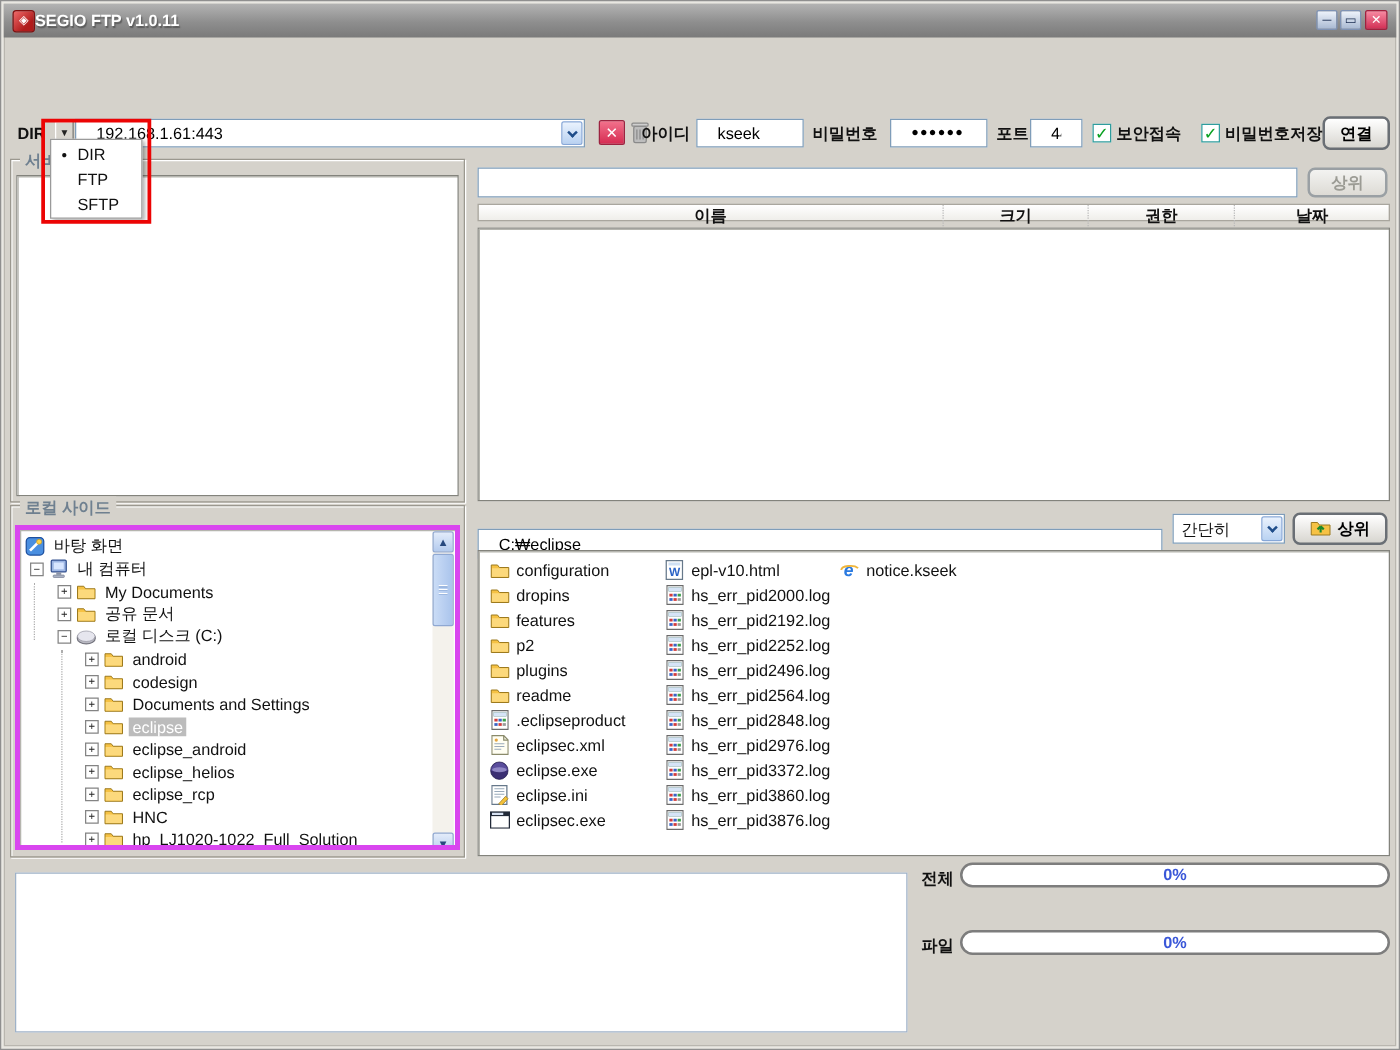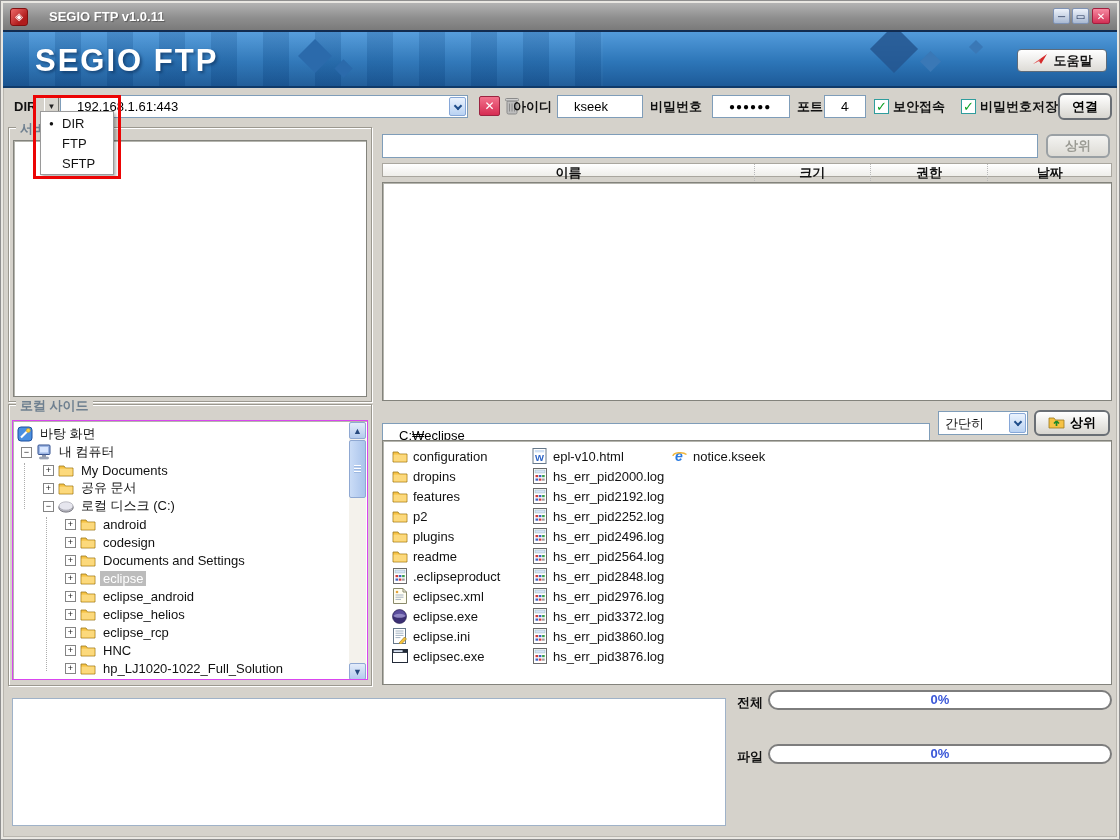--- a/index.html
+++ b/index.html
@@ -7,21 +7,21 @@
 #app{ position:relative; width:1120px; height:840px; background:#d5d2cb; overflow:hidden;
   font-size:13px; color:#111;
   box-shadow: inset 0 0 0 1px #8f8f8f, inset 0 0 0 3px #e9e7e2, inset 0 0 0 4px #b9b6af; }
 
 
 .titlebar{ position:absolute; left:3px; top:3px; width:1114px; height:27px;
   background:linear-gradient(#b3b3b3,#8e8e8e 55%,#7a7a7a); display:flex; align-items:center; }
 .app-icon{ width:18px; height:18px; margin-left:7px; border-radius:3px;
   background:linear-gradient(135deg,#ef6a6a,#b01c1c 70%); border:1px solid #801010;
   display:flex; align-items:center; justify-content:center; color:#fff; font-size:10px; font-weight:bold; }
-.title-text{ margin-left:21px; color:#fff; font-weight:bold; font-size:13px; text-shadow:1px 1px 1px rgba(0,0,0,.35); }
+.title-text{ margin-left:0; color:#fff; font-weight:bold; font-size:13px; text-shadow:1px 1px 1px rgba(0,0,0,.35); }
 .win-btn{ position:absolute; top:5px; width:17px; height:16px; border-radius:2px;
   display:flex; align-items:center; justify-content:center; font-size:10px; font-weight:bold;
   background:linear-gradient(#eef3fb,#a9b9d2); border:1px solid #7f93b5; color:#17294e; cursor:default; }
 .win-btn.min{ right:47px; } .win-btn.max{ right:28px; }
 .win-btn.close{ right:7px; width:18px; background:linear-gradient(#f78aa2,#d22f55); border-color:#a21f3e; color:#fff; }
 
 
 .banner{ position:absolute; left:3px; top:30px; width:1114px; height:58px;
   border-top:2px solid #122c50; border-bottom:2px solid #0f3a6a;
   background:linear-gradient(#539bdb,#2d76b8 55%,#1d5a98); overflow:hidden; }
@@ -65,21 +65,21 @@
   box-shadow:inset 1px 1px 0 #b5b5ae; }
 
 
 .list-header{ position:absolute; left:382px; top:163px; width:730px; height:14px;
   background:linear-gradient(#ffffff,#efeeea); border:1px solid #a9a69e; display:flex; }
 .hcol{ height:17px; line-height:17px; text-align:center; font-weight:bold; border-left:1px dotted #b9b9b9; cursor:default; }
 .hcol:first-child{ border-left:none; }
 
 
 .tree{ position:absolute; left:12px; top:420px; width:356px; height:260px; background:#fff;
-  border:1px solid #d946ef; box-shadow:inset 1px 1px 0 #b5b5ae; overflow:hidden; }
+  border:4px solid #d946ef; box-shadow:inset 1px 1px 0 #b5b5ae; overflow:hidden; }
 .tree-row{ display:flex; align-items:center; height:18px; white-space:nowrap; cursor:default; }
 .expander{ width:11px; height:11px; flex:none; background:#fff; border:1px solid #848484;
   font-size:9px; line-height:9px; text-align:center; color:#222; margin-right:4px; }
 .tree-ico{ margin-right:4px; flex:none; display:flex; }
 .tree-label{ padding:0 3px; }
 .tree-label.selected{ background:#bcbcbc; color:#fff; }
 .guide{ position:absolute; border-left:1px dotted #adadad; width:0; }
 
 
 .sbar{ position:absolute; right:1px; top:1px; width:17px; height:258px; background:#f4f2ec; }
@@ -117,36 +117,20 @@
 <div id="app">
 
   <div class="titlebar">
     <div class="app-icon">◈</div>
     <span class="title-text">SEGIO FTP v1.0.11</span>
     <div class="win-btn min">─</div>
     <div class="win-btn max">▭</div>
     <div class="win-btn close">✕</div>
   </div>
 
-  <div class="banner">
-    <div class="banner-stripes"></div>
-    <div class="diamond" style="left:300px;top:12px;width:24px;height:24px;background:#2b6aab;"></div>
-    <div class="diamond" style="left:334px;top:30px;width:13px;height:13px;background:#2b6aab;"></div>
-    <div class="diamond" style="left:874px;top:0px;width:34px;height:34px;background:#25568f;opacity:.85;"></div>
-    <div class="diamond" style="left:920px;top:22px;width:15px;height:15px;background:#3a78b6;"></div>
-    <div class="diamond" style="left:968px;top:10px;width:10px;height:10px;background:#3a78b6;"></div>
-    <div class="logo">SEGIO FTP</div>
-    <div class="help-btn">
-      <span><svg width="16" height="12">
-            <path d="M1 11 L15 1 L9 11 L7 8 Z" fill="#d62b2b"></path>
-            <path d="M1 11 L9 6 L7 8 Z" fill="#ef8f8f"></path>
-          </svg></span>
-      <span>도움말</span>
-    </div>
-  </div>
 
   <span class="tb-label" style="left:14px;top:95px;">DIR</span>
   <div class="dd-btn">▼</div>
 
   <div class="field" style="left:60px;top:95px;width:408px;">
     <input style="width: 386px;" value="192.168.1.61:443">
     <div class="combo-arrow">
         <i></i>
       </div>
   </div>

